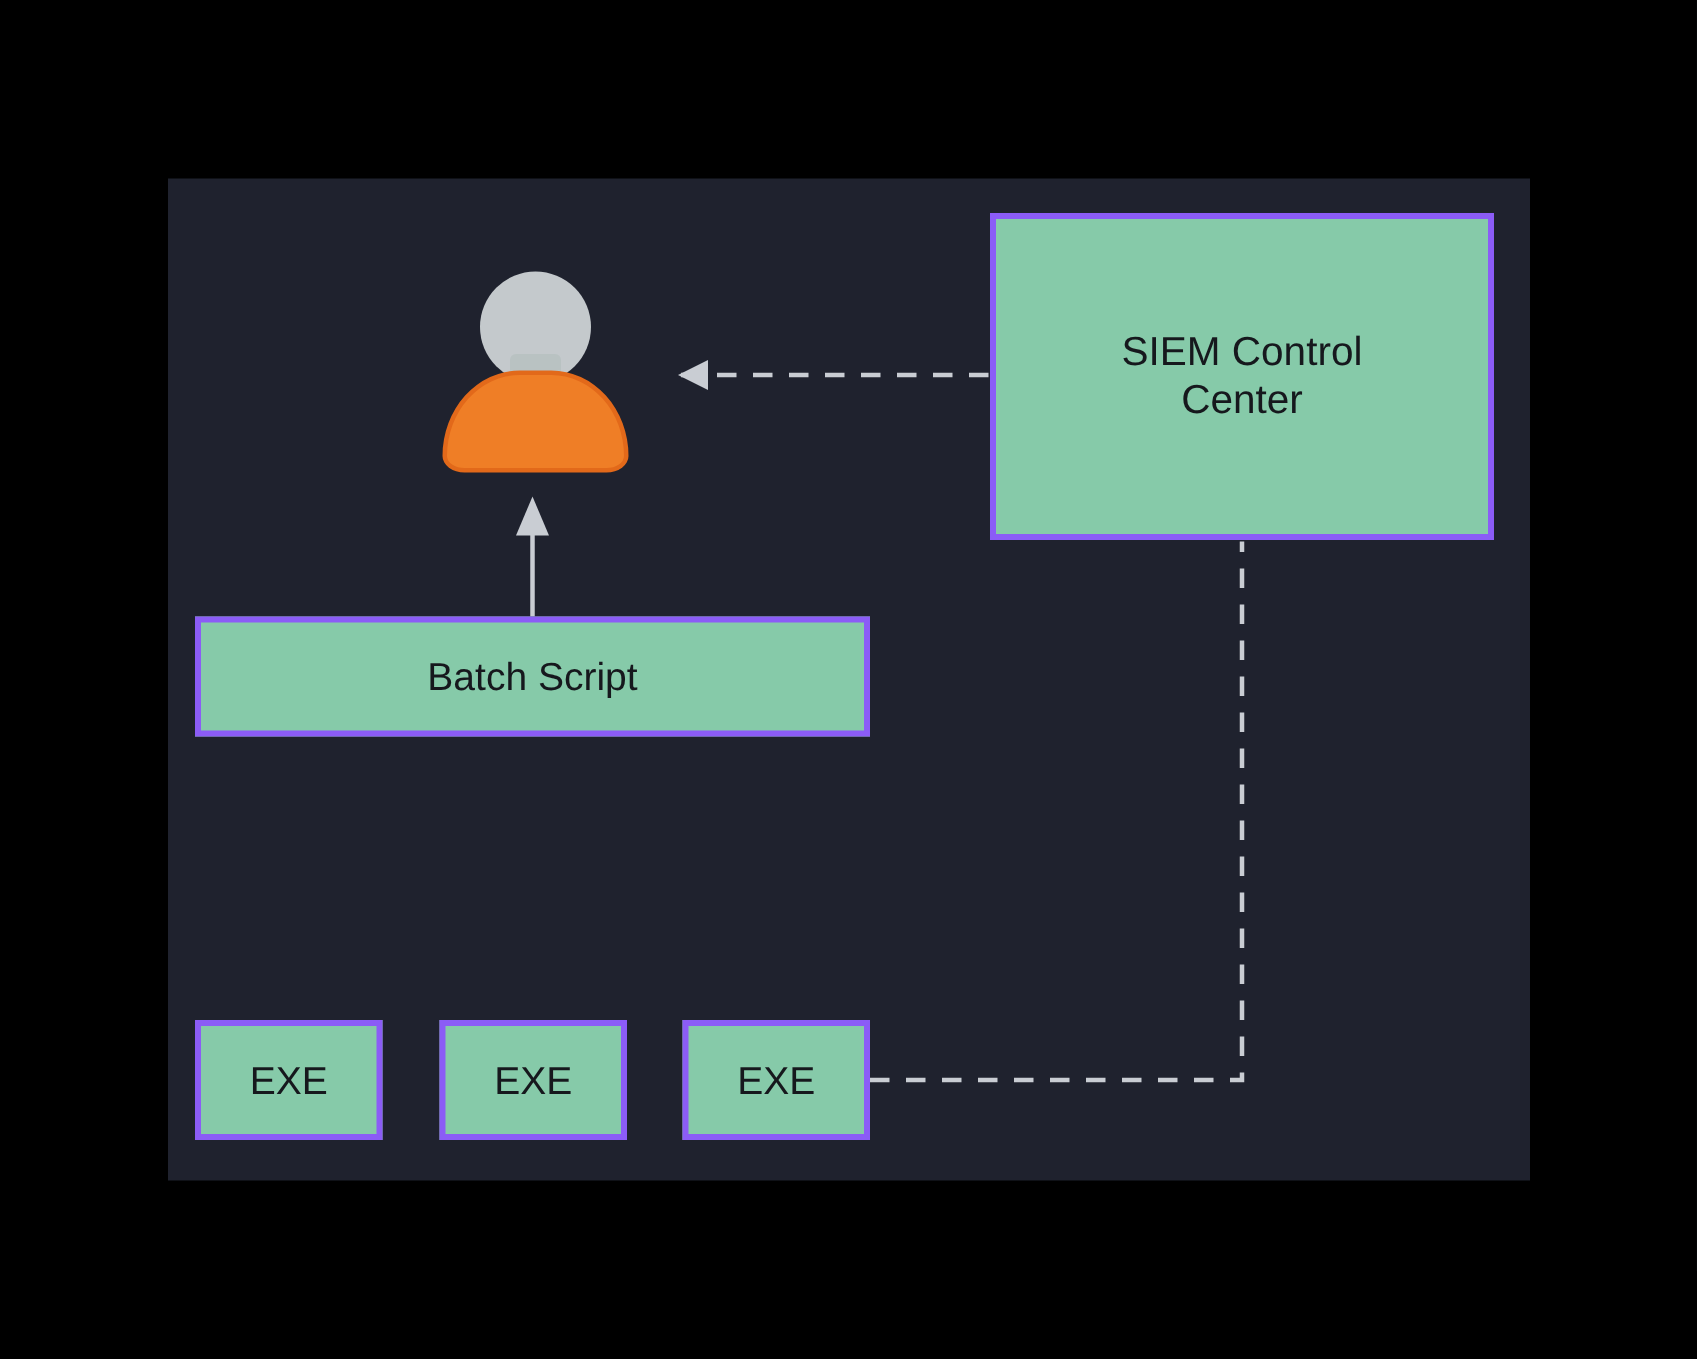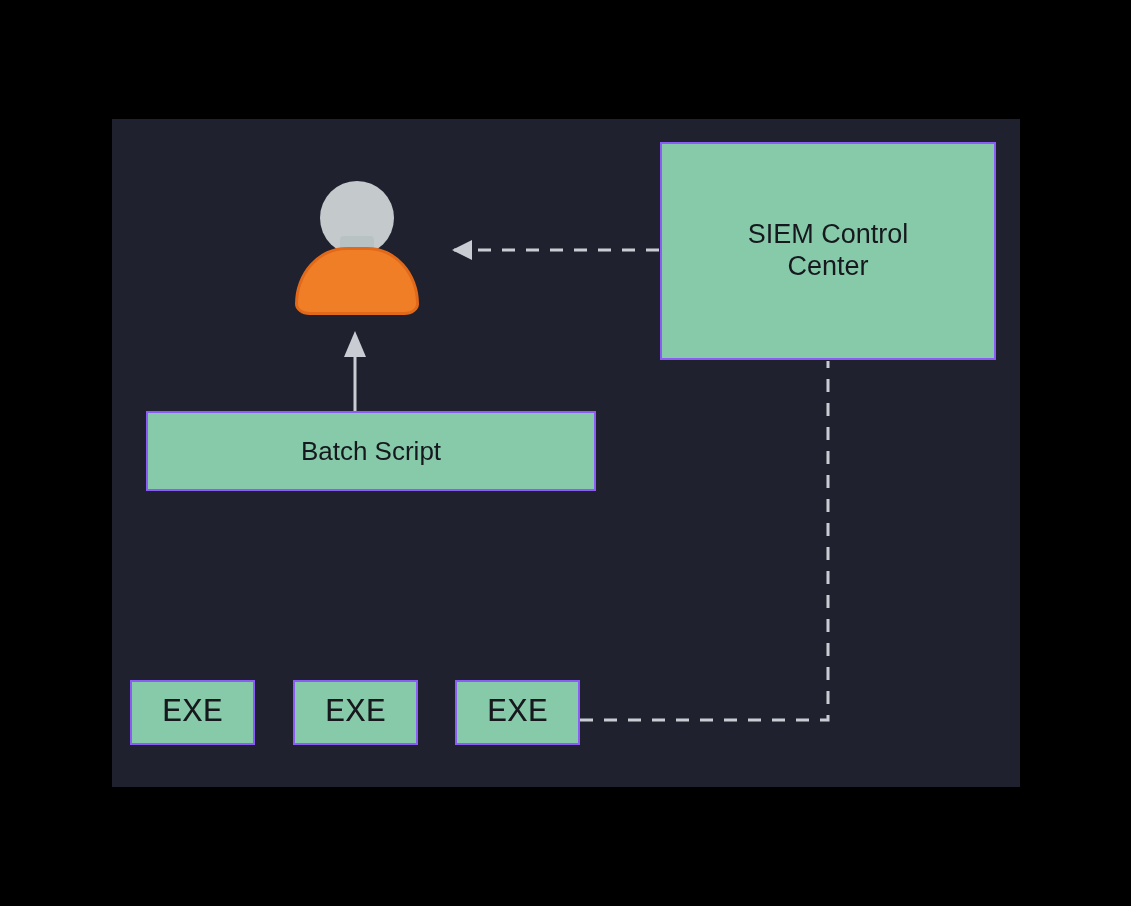--- a/index.html
+++ b/index.html
@@ -24,57 +24,56 @@
     position: absolute;
     left: 112px;
     top: 119px;
     width: 908px;
     height: 668px;
     background: #1f222e;
   }
   .node-box {
     position: absolute;
     background: #86caa9;
-    border: 2px solid #8b5cf6;
+    border: 4px solid #8b5cf6;
     box-sizing: border-box;
     display: flex;
     align-items: center;
     justify-content: center;
     color: #16181d;
     line-height: 1.18;
     text-align: center;
     user-select: none;
   }
   #node-siem {
     left: 548px;
     top: 23px;
     width: 336px;
     height: 218px;
     font-size: 27px;
   }
   #node-batch {
-    left: 34px;
+    left: 18px;
     top: 292px;
     width: 450px;
     height: 80px;
     font-size: 26px;
   }
   #node-folder {
     left: 18px;
     top: 426px;
     width: 450px;
     height: 82px;
     font-size: 26px;
   }
   .node-exe {
     top: 561px;
     width: 125px;
-    height: 65px;
-    font-size: 34px;
-    font-family: Liberation Mono, monospace;
+    height: 80px;
+    font-size: 26px;
   }
   #node-exe-1 { left: 18px; }
   #node-exe-2 { left: 181px; }
   #node-exe-3 { left: 343px; }
 
   
   #actor {
     position: absolute;
     left: 175px;
     top: 62px;

